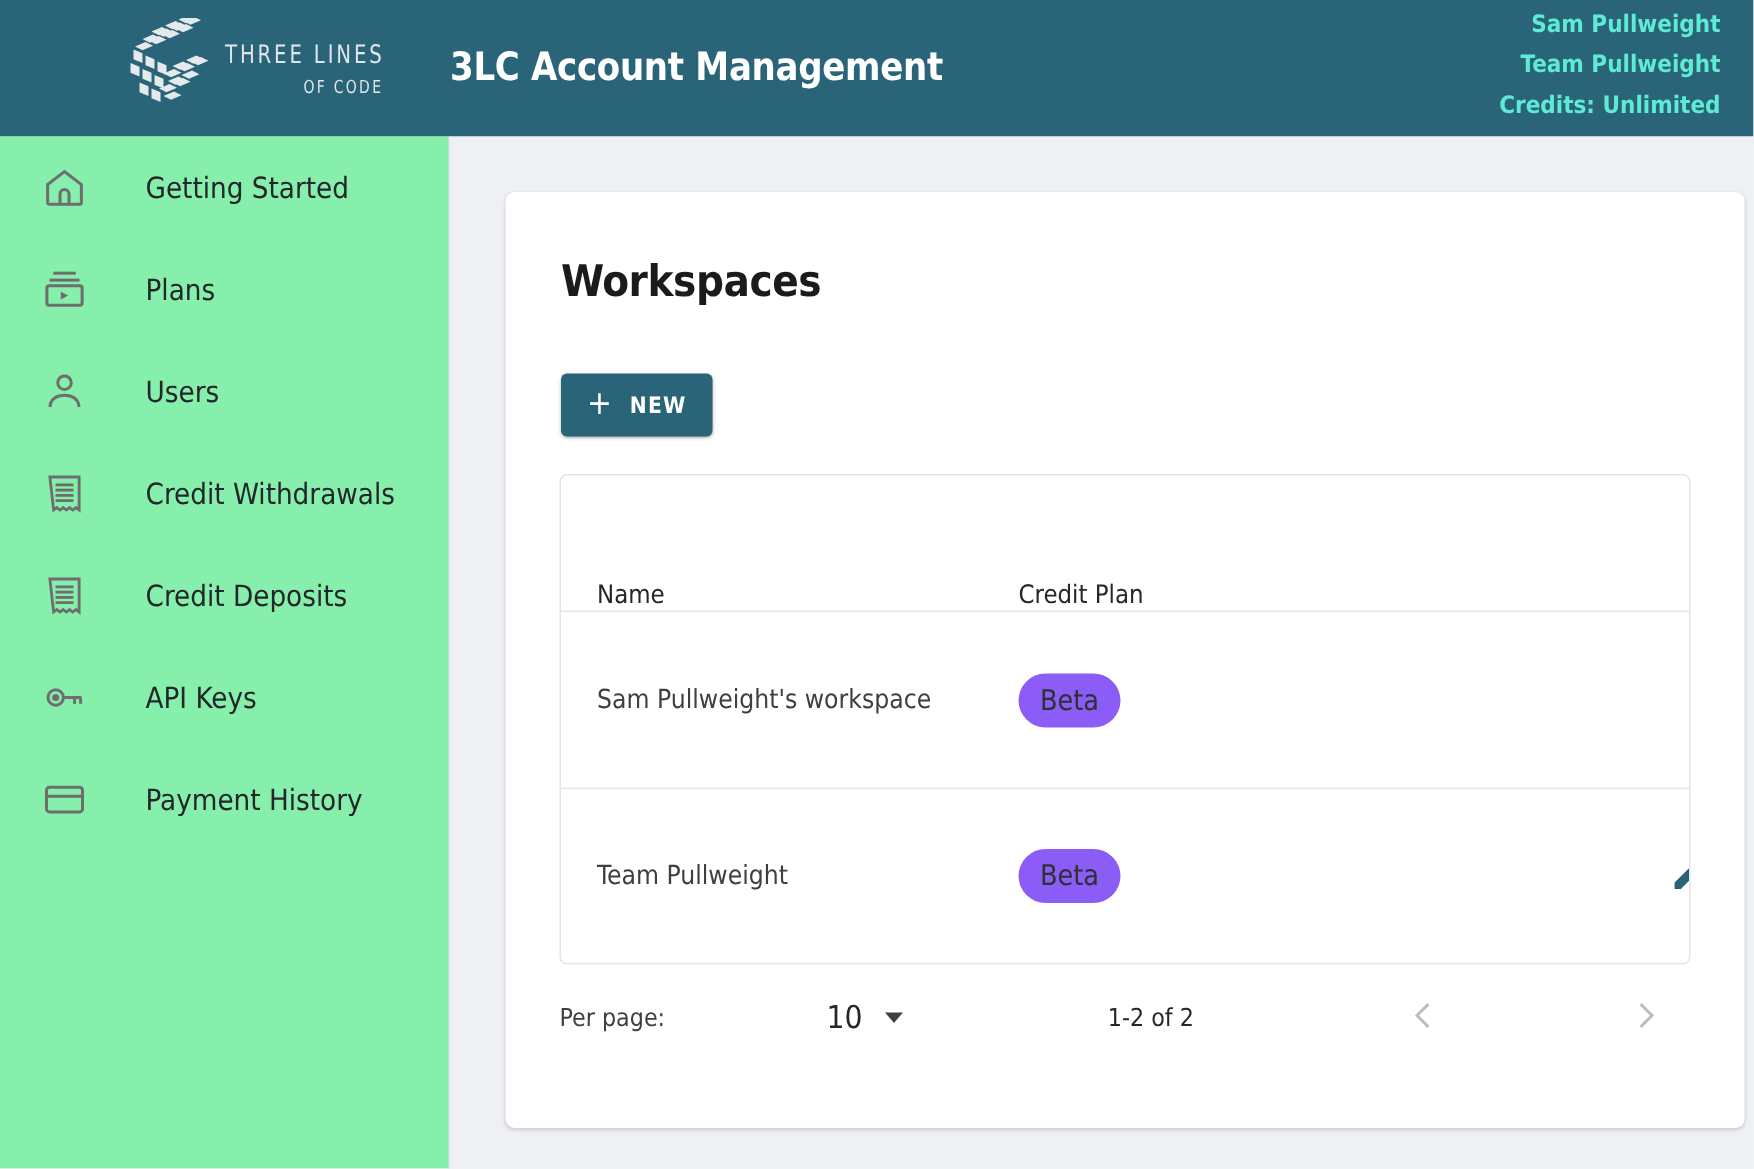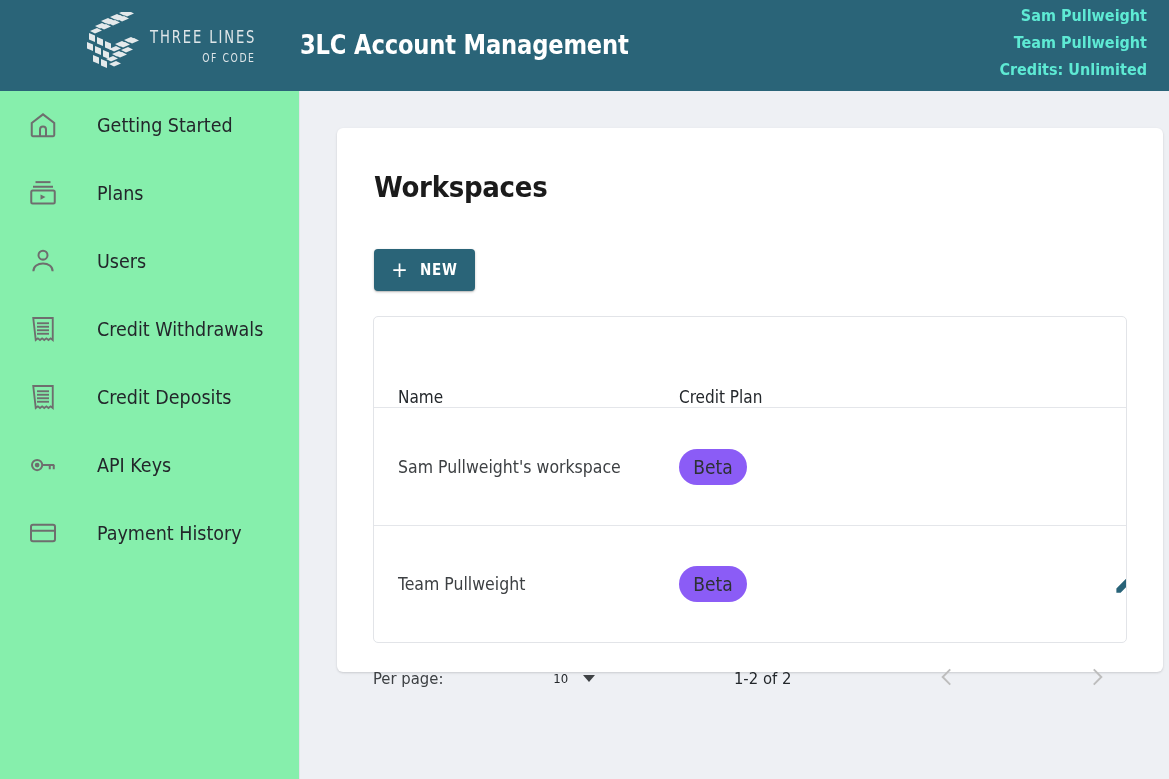--- a/index.html
+++ b/index.html
@@ -94,21 +94,21 @@
 
   
   .main {
     position: absolute; top: 91px; left: 300px;
     width: 869px; height: 688px;
     background: #eef0f4;
   }
   .page-card {
     position: absolute;
     left: 37px; top: 37px;
-    width: 826px; height: 544px;
+    width: 826px; height: 624px;
     background: #ffffff;
     border-radius: 6px;
     box-shadow: 0 1px 3px rgba(0,0,0,0.10), 0 1px 2px rgba(0,0,0,0.06);
   }
   .page-title {
     position: absolute; left: 37px; top: 42px;
     font-size: 29px;
     font-weight: 700;
     color: #1b1b1b;
     letter-spacing: -0.3px;
@@ -254,21 +254,21 @@
     font-size: 16.5px;
     color: #3d4043;
     margin-right: 28px;
   }
   .pg-select {
     display: flex; align-items: center;
     cursor: pointer;
     margin-right: 57px;
   }
   .pg-select .val {
-    font-size: 13px;
+    font-size: 21px;
     color: #23272b;
     margin-right: 15px;
   }
   .caret {
     width: 0; height: 0;
     border-left: 6px solid transparent;
     border-right: 6px solid transparent;
     border-top: 7px solid #3f4245;
   }
   .pg-range {

